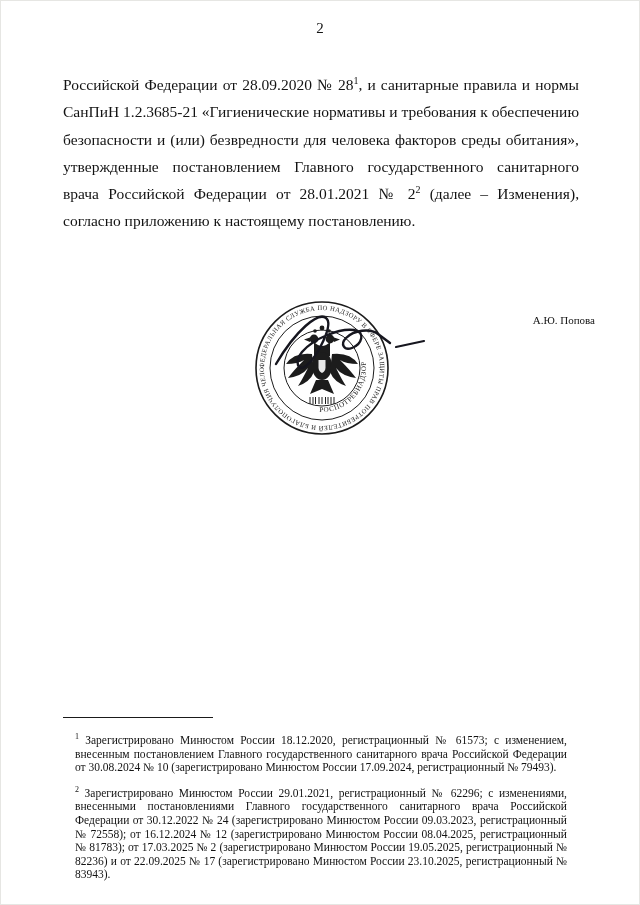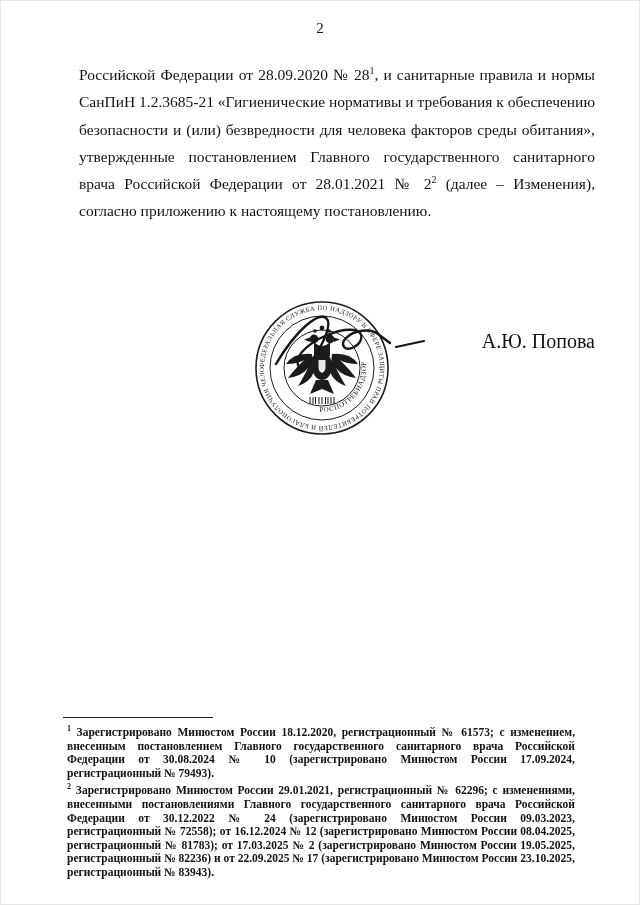--- a/index.html
+++ b/index.html
@@ -10,50 +10,49 @@
     font-family:"Liberation Serif", serif;
     color:#131313;
     overflow:hidden;
     box-shadow: inset 0 0 0 1px #e6e6e3;
   }
   .page-number {
     position:absolute; top:20px; left:0; right:0;
     text-align:center; font-size:15px;
   }
   .body-text {
-    position:absolute; top:61px; left:63px; width:516px;
+    position:absolute; top:71px; left:63px; width:516px;
     font-size:15.5px; line-height:27.3px;
     text-align:justify;
-    margin-left:16px;
   }
   .body-text p { margin:0; }
   .para-indent { text-indent:37px; }
   .body-text sup { font-size:10px; line-height:0; }
   .signee {
-    position:absolute; top:330px; right:45px;
-    font-size:20px; white-space:nowrap;
+    position:absolute; top:314px; right:45px;
+    font-size:11px; white-space:nowrap;
   }
   .seal {
     position:absolute; top:294px; left:252px;
     width:140px; height:148px;
   }
   .autograph {
     position:absolute; top:300px; left:266px;
     width:170px; height:90px;
   }
   .footnote-rule {
     position:absolute; top:717px; left:63px; width:150px;
     border:0; border-top:1.6px solid #1a1a1a; margin:0;
   }
   .footnotes {
     position:absolute; top:722px; left:63px; width:516px;
     font-size:11.5px; line-height:13.6px;
     text-align:justify;
   }
-  .footnotes .footnote { margin:4px;font-weight:bold; }
+  .footnotes .footnote { margin:12px; }
   .footnotes sup { font-size:8px; line-height:0; }
   .seal text { font-family:"Liberation Serif", serif; fill:#1c1c1c; }
 </style>
 </head>
 <body>
 
 <div class="page">
 
   <div class="page-number">2</div>
 

